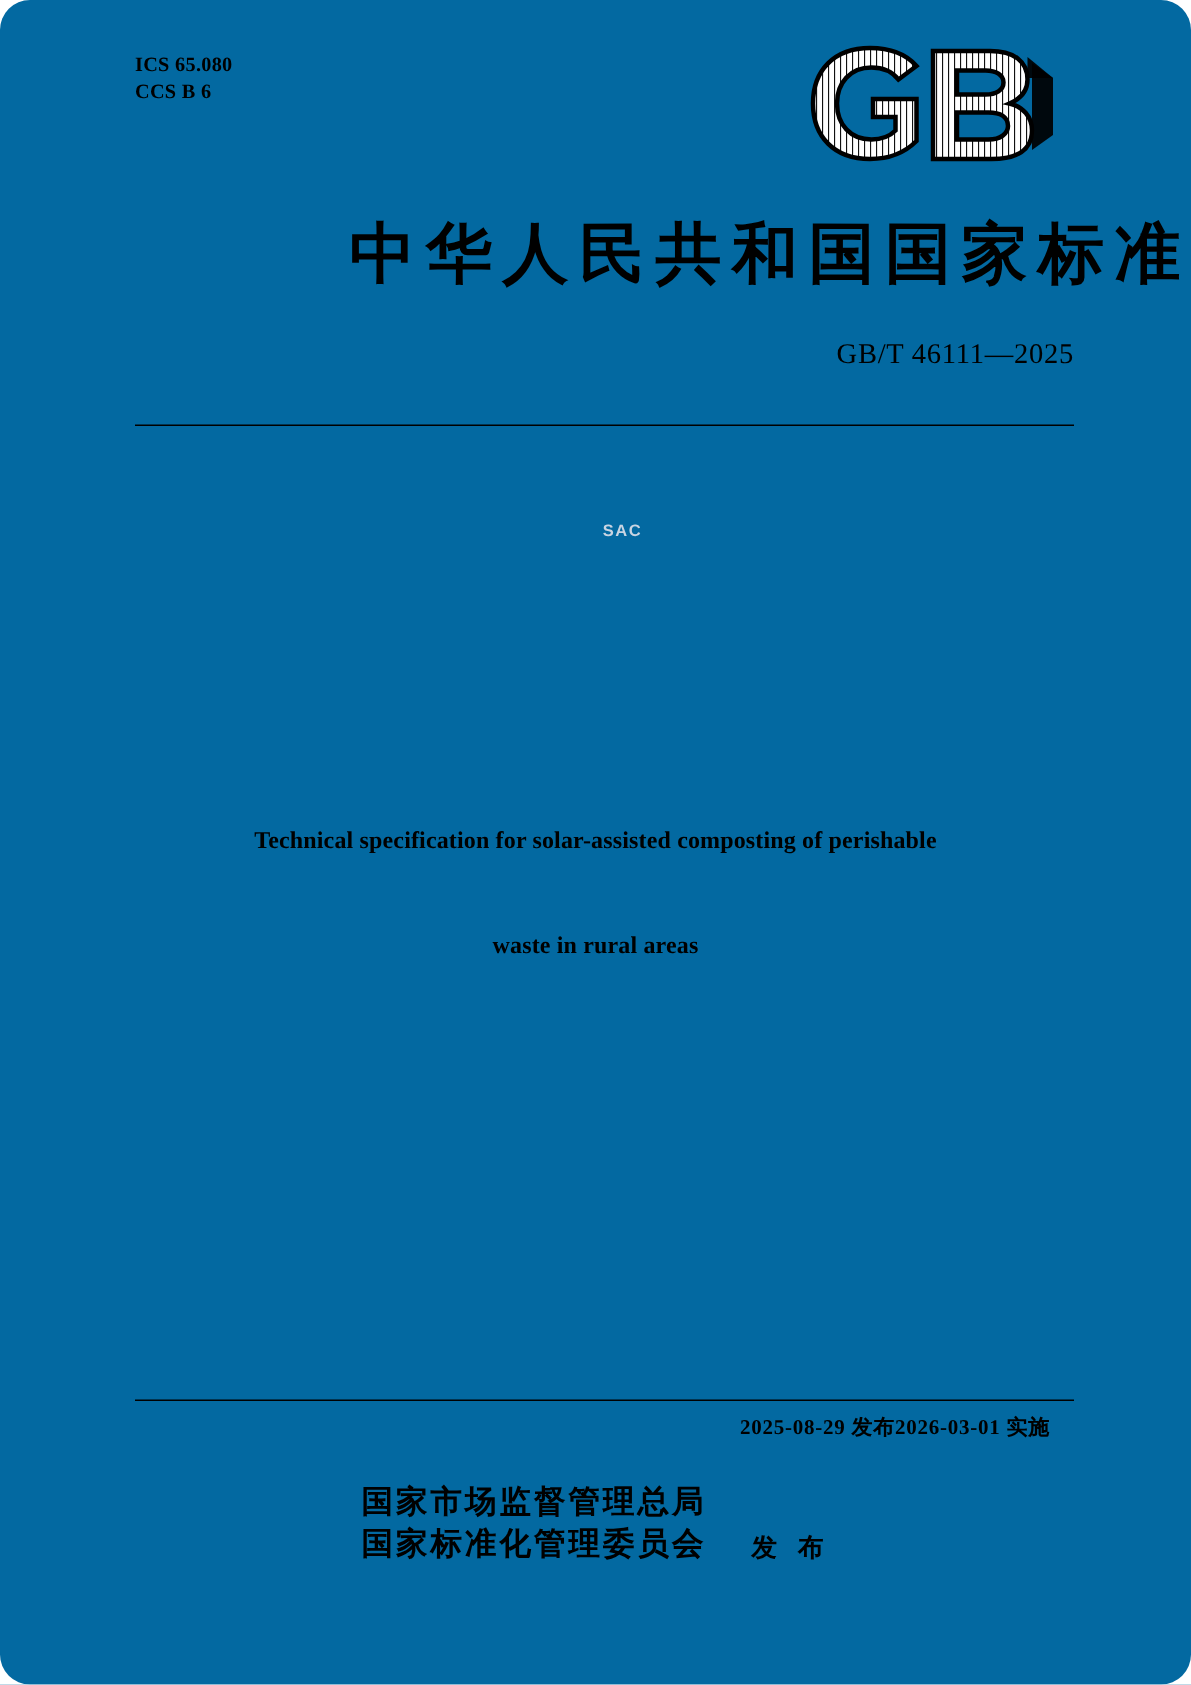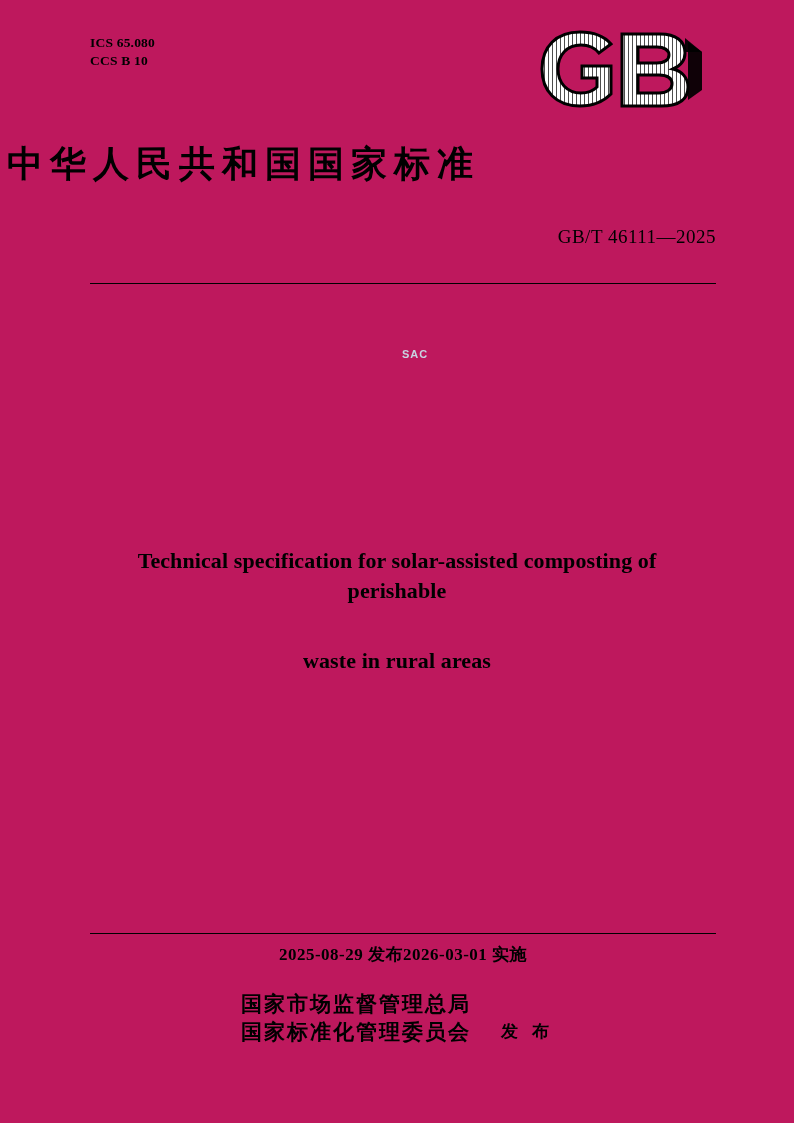--- a/index.html
+++ b/index.html
@@ -5,24 +5,25 @@
   html, body {
     margin: 0;
     padding: 0;
     background: #ffffff;
   }
   .page {
     position: relative;
     width: 794px;
     height: 1123px;
     margin: 0 auto;
-    background: #be185d;
+    background: #0369a1;
     font-family: "Liberation Serif", serif;
     color: #000000;
     overflow: hidden;
+    border-radius: 20px;
   }
 
   
   .meta {
     position: absolute;
     left: 90px;
     top: 34px;
     font-family: "Liberation Serif", serif;
     font-weight: bold;
     font-size: 13.5px;
@@ -40,24 +41,24 @@
     height: 82px;
   }
   .gb-logo svg { display: block; width: 100%; height: 100%; }
 
   
   .cn-standard-title {
     position: absolute;
     left: 0;
     right: 0;
     top: 140px;
-    text-align: left;
-    font-family: "DejaVu Serif", "Liberation Serif", serif;
-    font-weight: bold;
-    font-size: 36px;
+    text-align: right;
+    font-family: "DejaVu Serif", "Liberation Serif", serif;
+    font-weight: bold;
+    font-size: 44px;
     letter-spacing: 7px;
     padding-left: 7px;
     white-space: nowrap;
   }
 
   
   .std-number {
     position: absolute;
     right: 78px;
     top: 226px;
@@ -115,57 +116,57 @@
 
   
   .en-title {
     position: absolute;
     left: 110px;
     right: 110px;
     top: 546px;
     text-align: center;
     font-family: "Liberation Serif", serif;
     font-weight: bold;
-    font-size: 22px;
+    font-size: 16px;
     line-height: 30px;
     letter-spacing: 0.1px;
   }
   .en-title .line2 { display: block; margin-top: 40px; }
 
   
   .dates {
     position: absolute;
     left: 90px;
-    right: 78px;
+    right: 94px;
     top: 943px;
     display: flex;
-    justify-content: center;
+    justify-content: flex-end;
     align-items: baseline;
     font-family: "DejaVu Serif", "Liberation Serif", serif;
-    font-size: 17px;
+    font-size: 14px;
     font-weight: bold;
     letter-spacing: 0.5px;
   }
   .dates .num {
     font-family: "Liberation Serif", serif;
     font-weight: bold;
   }
 
   
   .issuers {
     position: absolute;
     left: 0;
     right: 0;
     top: 990px;
     display: flex;
     justify-content: center;
     align-items: center;
   }
   .issuer-names {
-    font-family: Liberation Sans, sans-serif;
+    font-family: Liberation Mono, monospace;
     font-weight: bold;
     font-size: 21px;
     line-height: 28px;
     letter-spacing: 2px;
     text-align: center;
   }
   .issue-word {
     font-family: "DejaVu Serif", "Liberation Serif", serif;
     font-weight: bold;
     font-size: 17px;
@@ -175,21 +176,21 @@
     padding-bottom: 3px;
   }
 </style>
 </head>
 <body>
 
 <div class="page">
 
   <div class="meta">
     <div>ICS 65.080</div>
-    <div>CCS B 10</div>
+    <div>CCS B 6</div>
   </div>
 
   <div class="gb-logo">
     <svg viewBox="0 0 180 82" xmlns="http://www.w3.org/2000/svg">
       <defs>
         <pattern id="hatch" width="4" height="4" patternUnits="userSpaceOnUse" patternTransform="rotate(0)">
           <rect width="4" height="4" fill="#ffffff"></rect>
           <line x1="0" y1="0" x2="0" y2="4" stroke="#111111" stroke-width="1.5"></line>
         </pattern>
       </defs>

